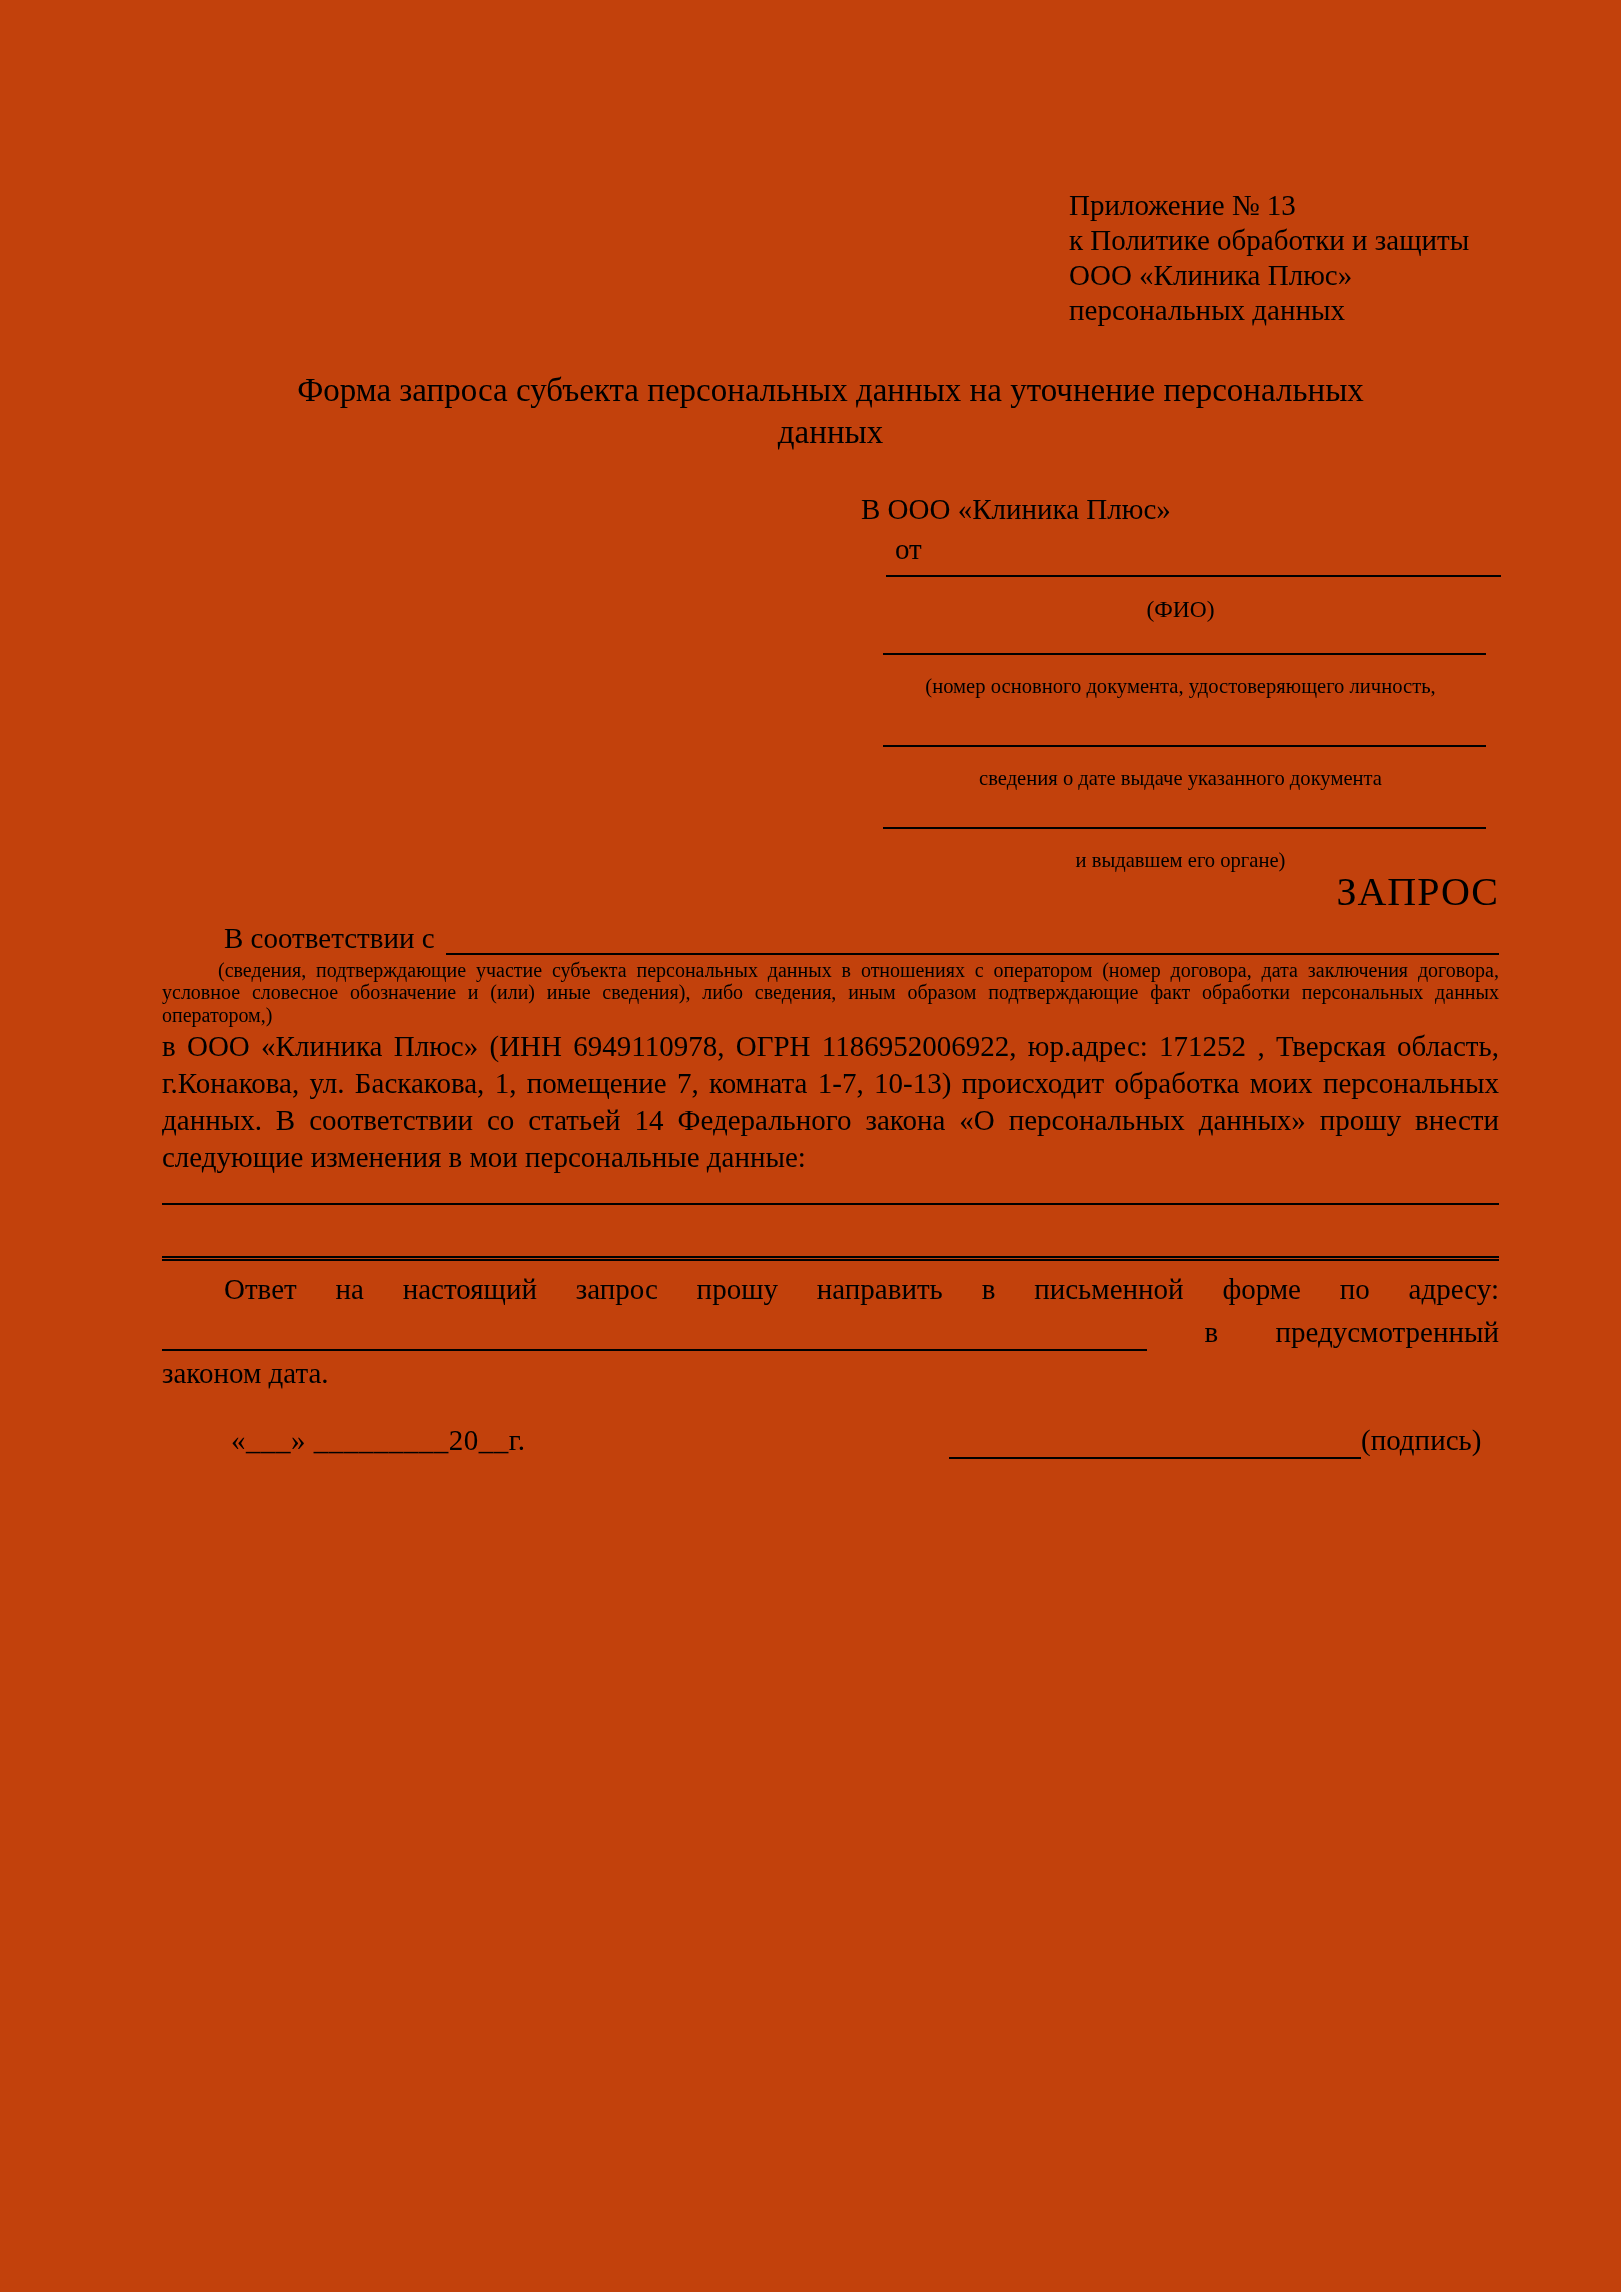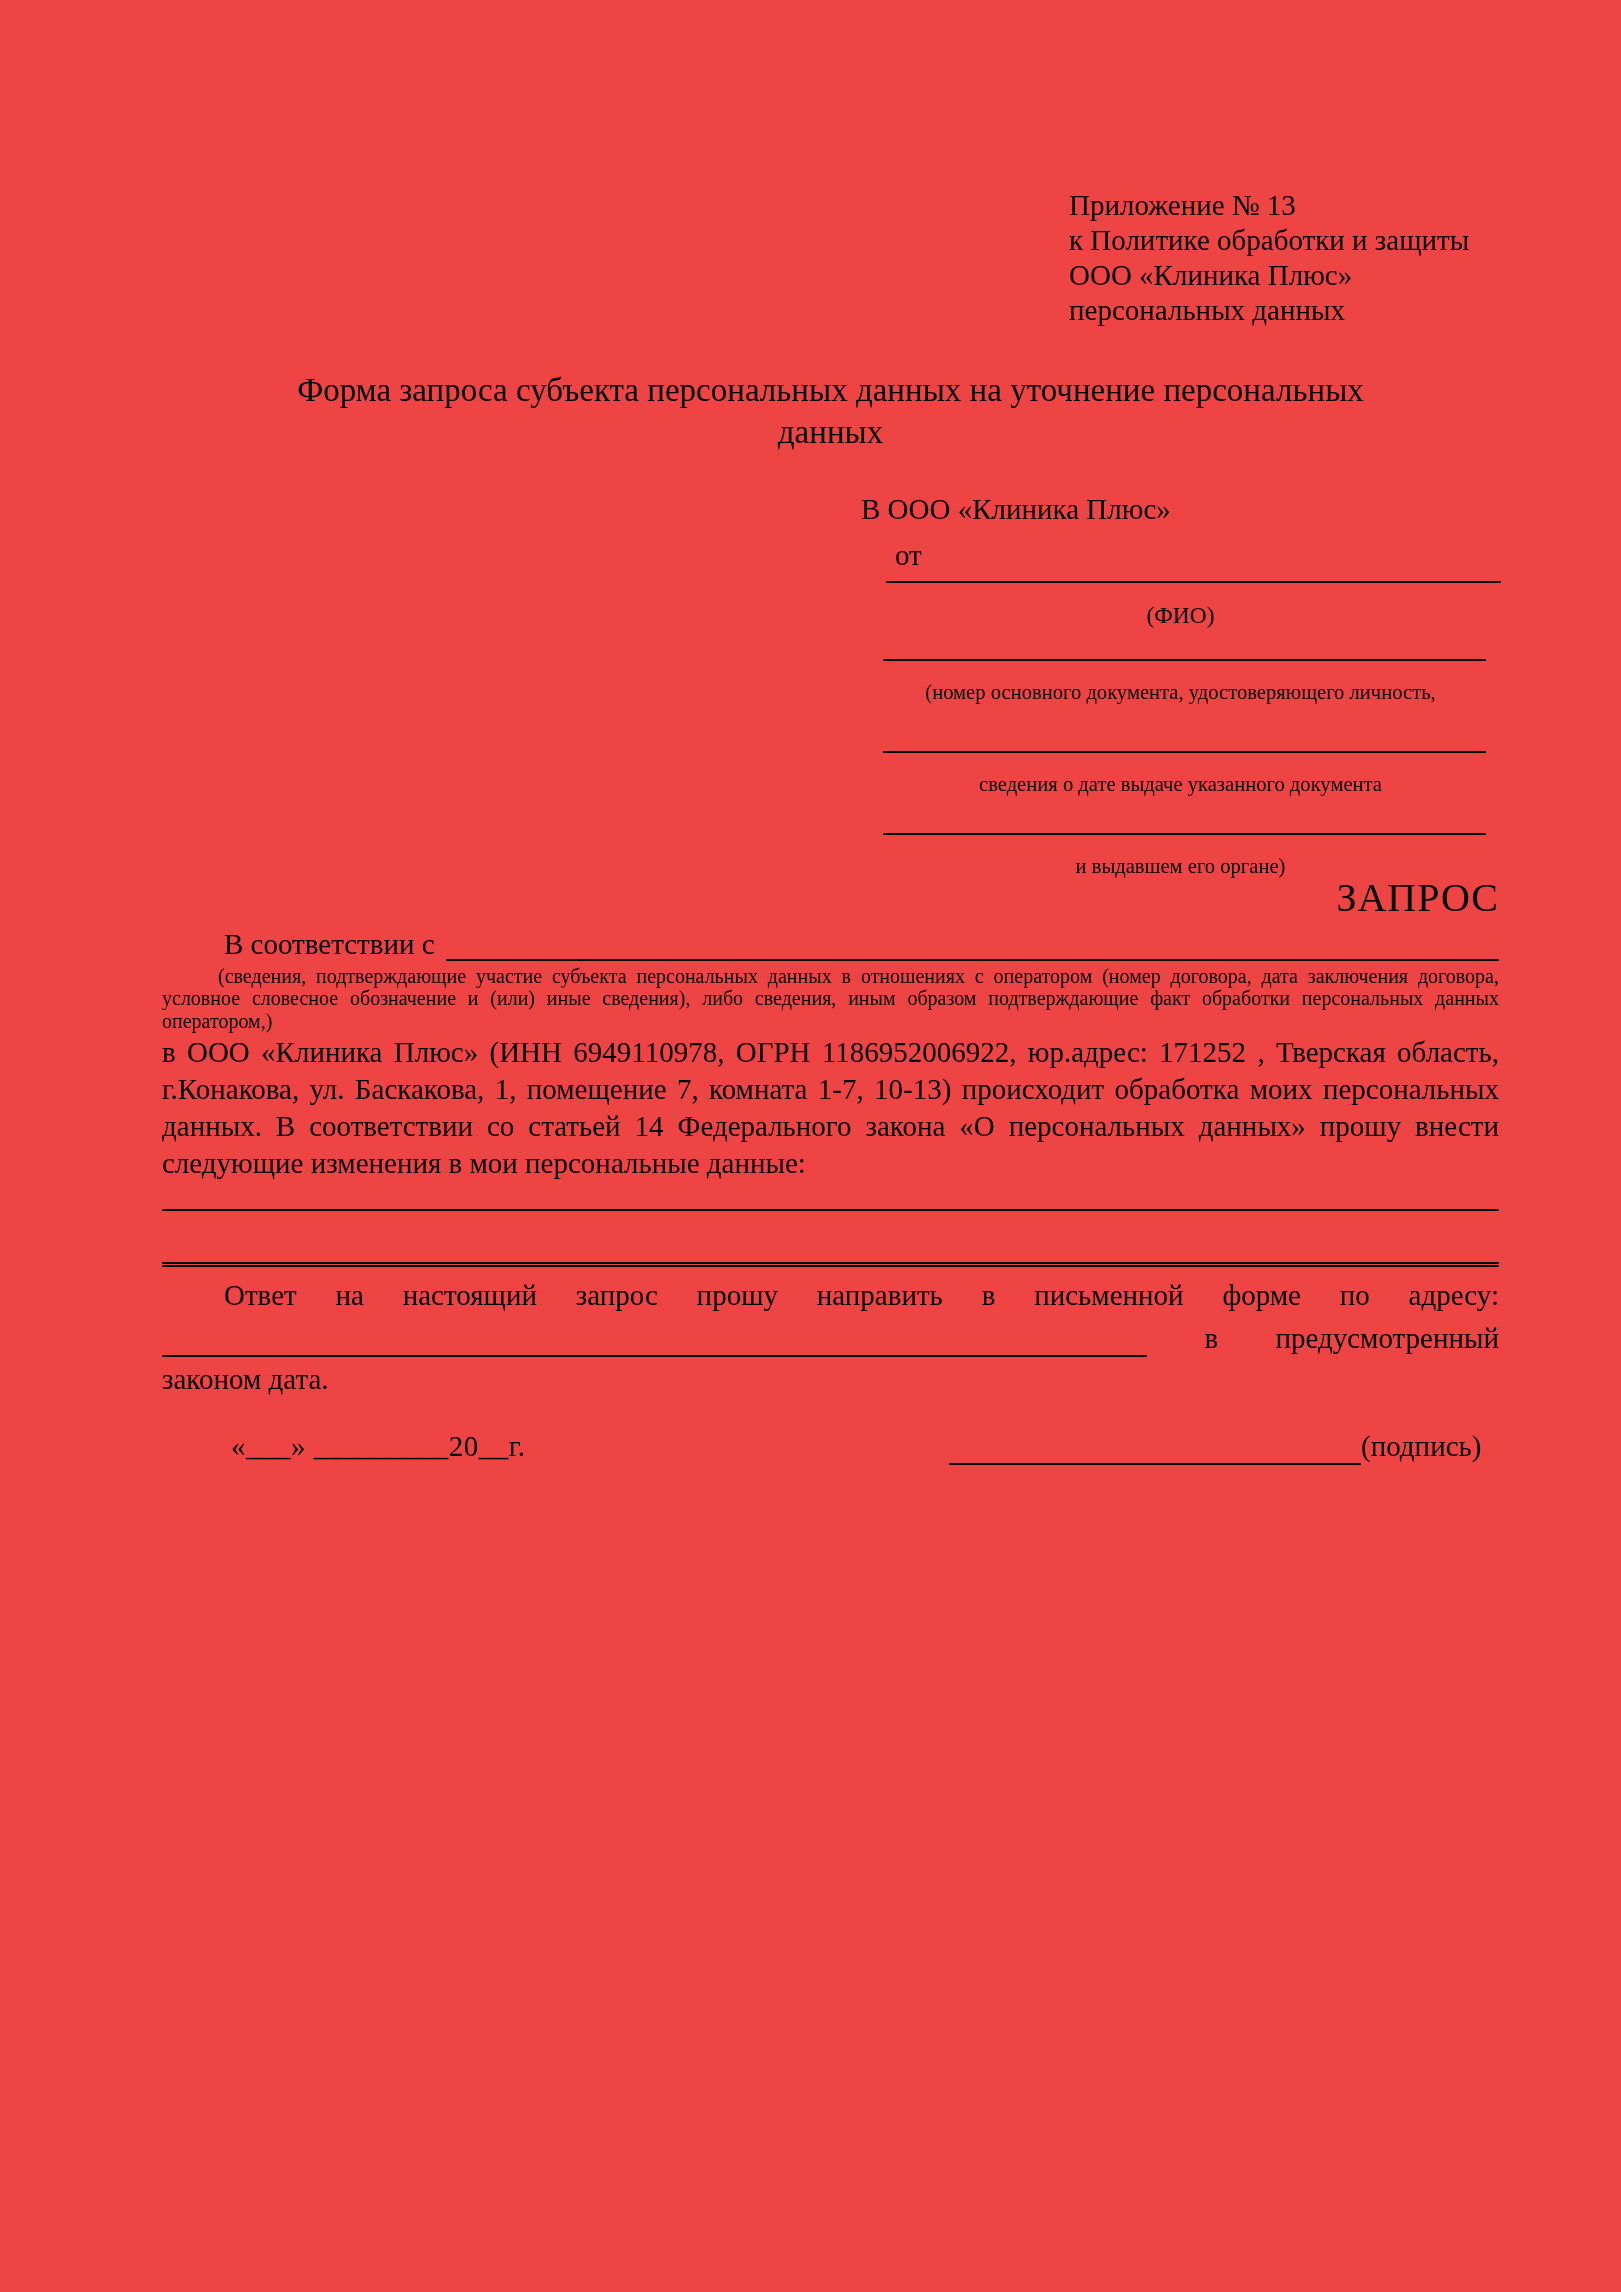--- a/index.html
+++ b/index.html
@@ -1,32 +1,32 @@
 <!DOCTYPE html>
 <html lang="ru"><head>
 <meta charset="utf-8">
 <style>
   html,body{margin:0;padding:0;background:#ffffff;}
   .page{
     position:relative;
     width:1621px;height:2293px;
     box-sizing:border-box;
-    background:#ef4444;color:#000000;
+    background:#c2410c;color:#000000;
     font-family:"Liberation Serif","DejaVu Serif",serif;
     padding:188px 122px 0 162px;
     overflow:hidden;
   }
   
   .hdr{margin-left:907px;font-size:29px;line-height:35px;}
   
   .title{margin:41px auto 0 auto;max-width:1108px;text-align:center;
          font-weight:normal;font-size:33px;line-height:42px;}
   
   .addr{margin-top:39px;margin-left:699px;width:639px;font-size:29px;line-height:35px;}
-  .addr .from{margin-left:34px;margin-top:11px;}
+  .addr .from{margin-left:34px;margin-top:5px;}
   .fill-line{height:0;border-bottom:2.9px solid #000;}
   .fl-1{margin-top:7.8px;margin-left:24.5px;width:615px;}
   .fl-n{margin-left:21.6px;width:603px;}
   .fl-2{margin-top:31px;}
   .fl-3{margin-top:46px;}
   .fl-4{margin-top:37px;}
   .cap{ text-align:center;font-size:20.6px;line-height:23.5px;margin-top:20px;}
   .cap-fio{font-size:23.5px;line-height:25.5px;}
   
   .zapros{text-align:right;font-size:40px;line-height:37px;letter-spacing:1px;}

